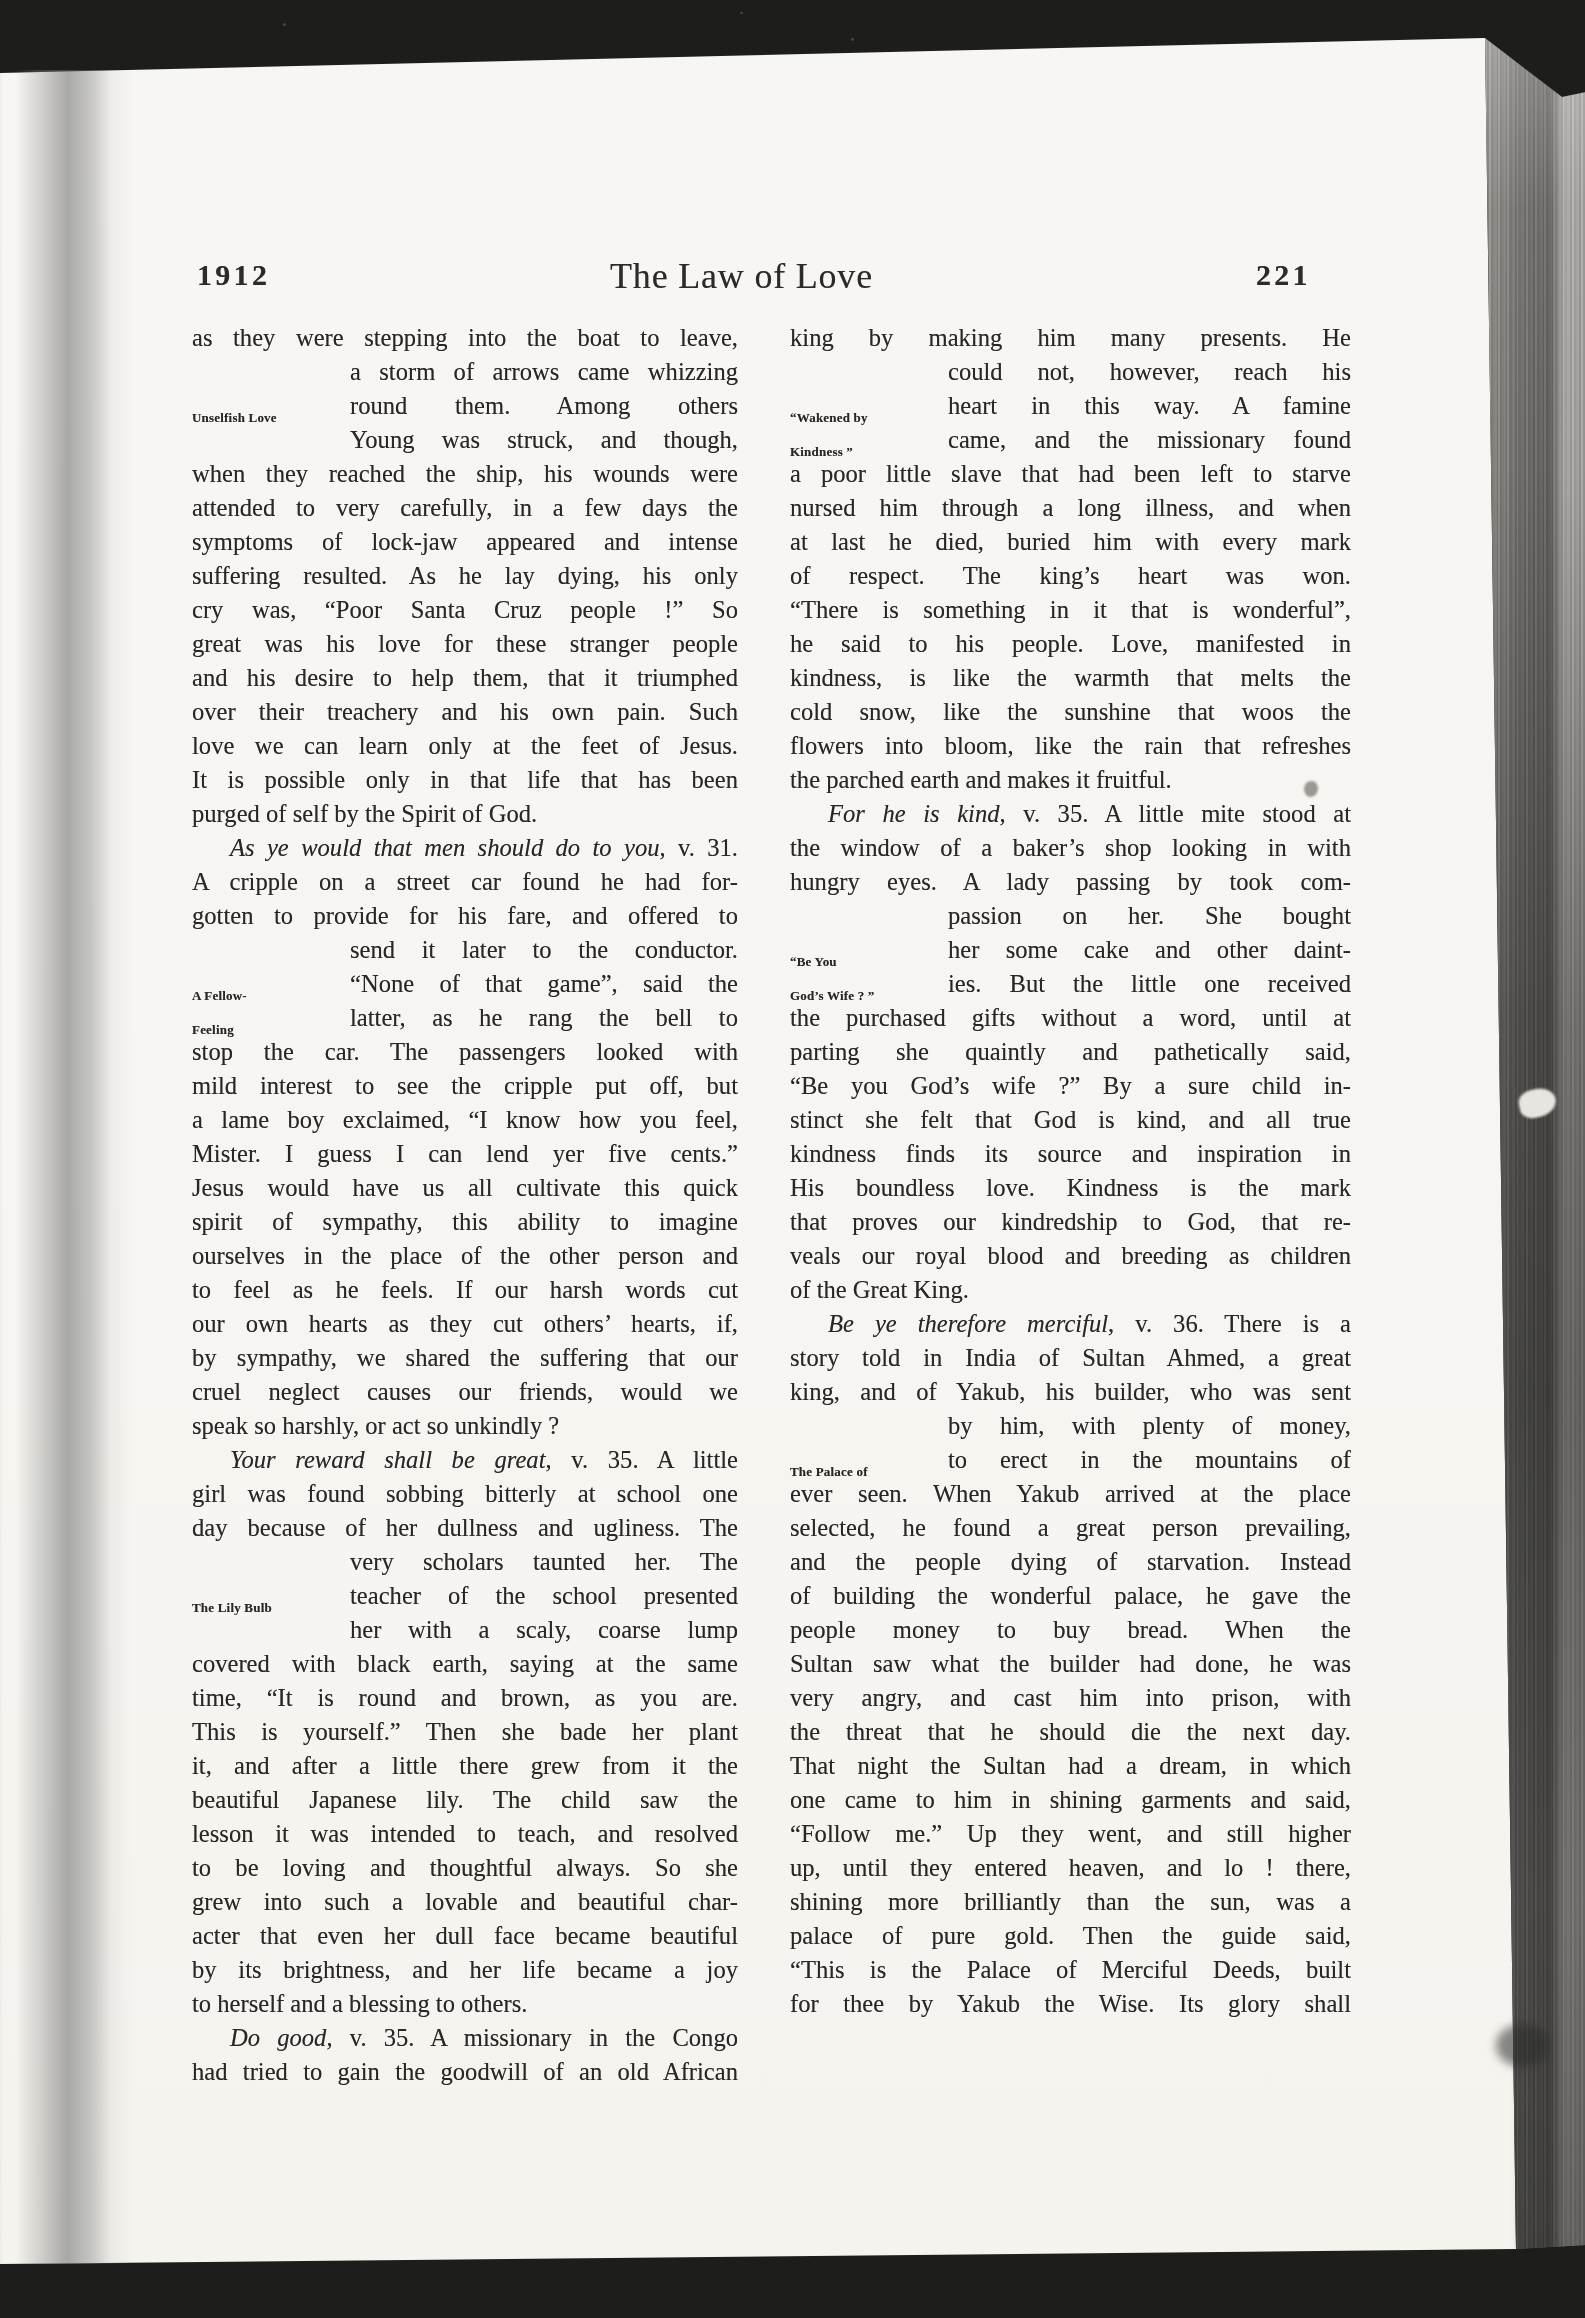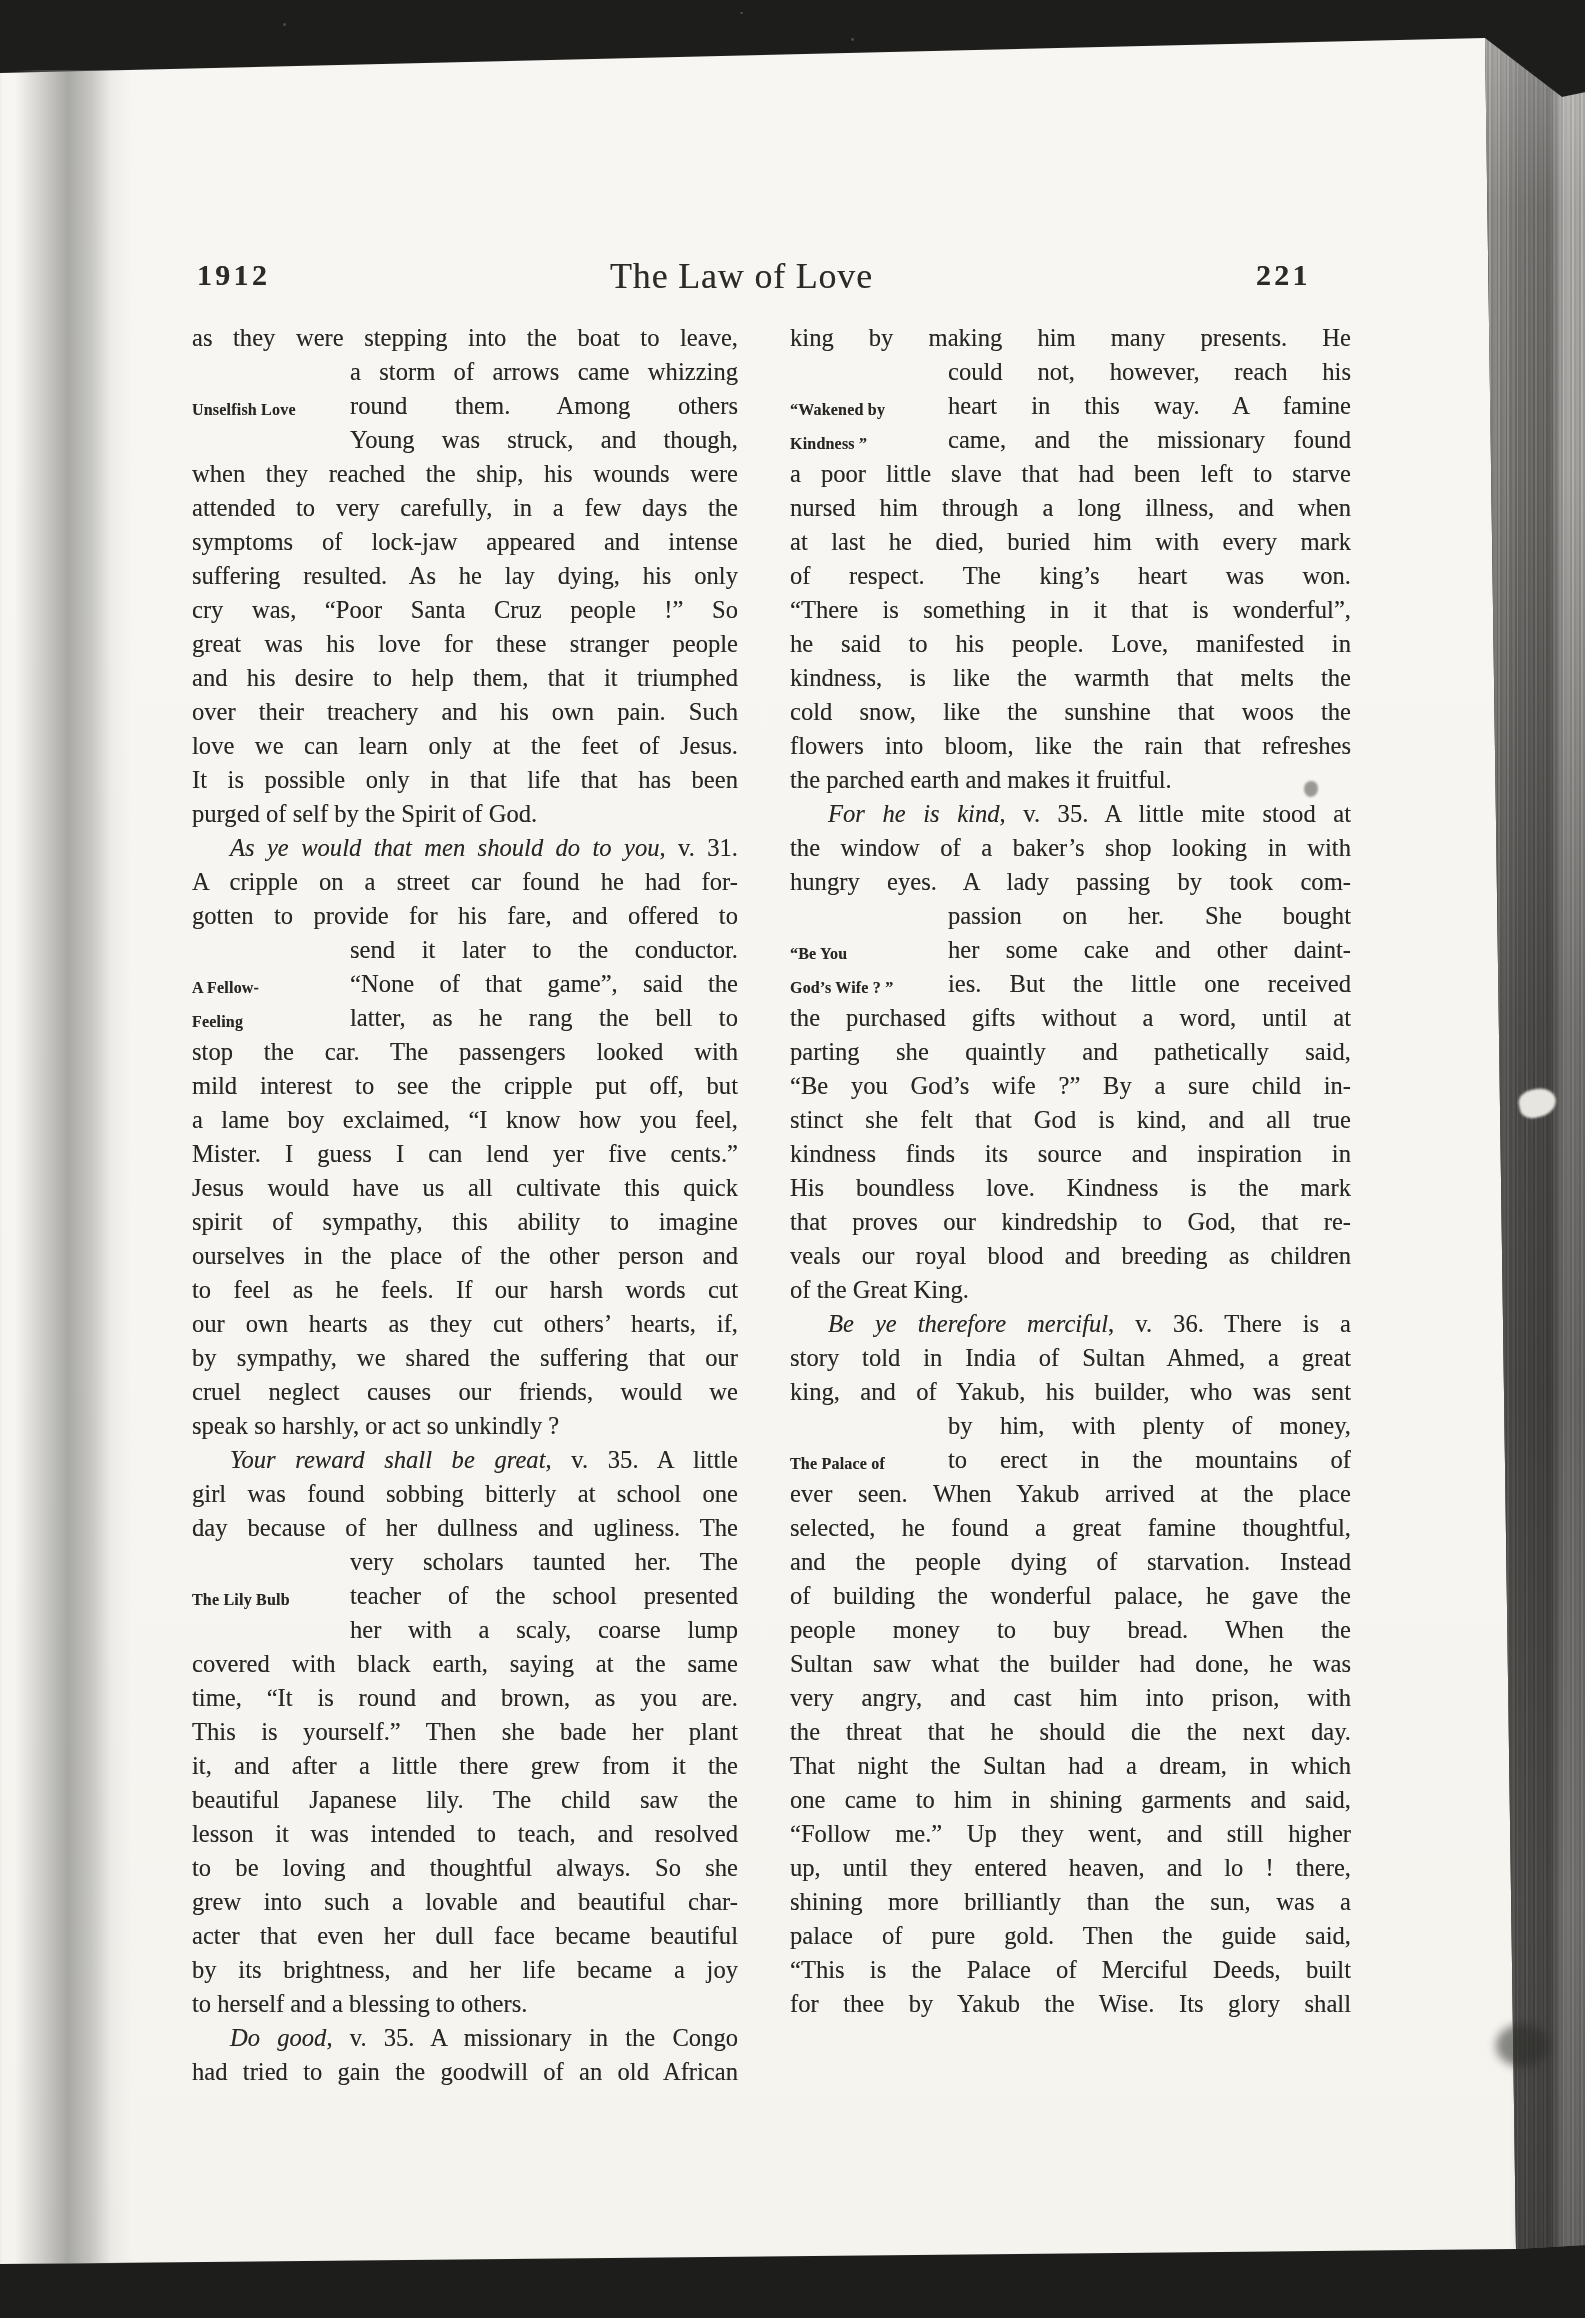--- a/index.html
+++ b/index.html
@@ -61,21 +61,21 @@
     color:#282725; text-shadow:0 0 0.6px rgba(45,42,40,.45);
   }
   .col-left  { left:192px; width:546px; }
   .col-right { left:790px; width:561px; }
   .line { position:relative; height:34px; }
   .txt { display:block; text-align:justify; text-align-last:justify; }
   .line.last .txt { text-align-last:left; }
   .line.ind .txt { margin-left:158px; }
   .line.ps .txt { text-indent:38px; }
   .label {
-    position:absolute; left:0; top:4px; font-weight:700; font-size:16px;
+    position:absolute; left:0; top:12px; font-weight:700; font-size:13px;
     line-height:inherit; letter-spacing:0.2px; white-space:nowrap;
   }
   .txt i { font-style:italic; }
 </style>
 </head>
 <body>
 
 <div class="sheet"></div>
 <div class="gutter"></div>
 <div class="fore-edge"></div>
@@ -357,21 +357,21 @@
       <span class="txt">by him, with plenty of money,</span>
     </div>
     <div class="line ind">
       <span class="label">The Palace of</span>
       <span class="txt">to erect in the mountains of</span>
     </div>
     <div class="line">
       <span class="txt">ever seen.  When Yakub arrived at the place</span>
     </div>
     <div class="line">
-      <span class="txt">selected, he found a great famine thoughtful,</span>
+      <span class="txt">selected, he found a great person prevailing,</span>
     </div>
     <div class="line">
       <span class="txt">and the people dying of starvation.  Instead</span>
     </div>
     <div class="line">
       <span class="txt">of building the wonderful palace, he gave the</span>
     </div>
     <div class="line">
       <span class="txt">people money to buy bread.  When the</span>
     </div>

